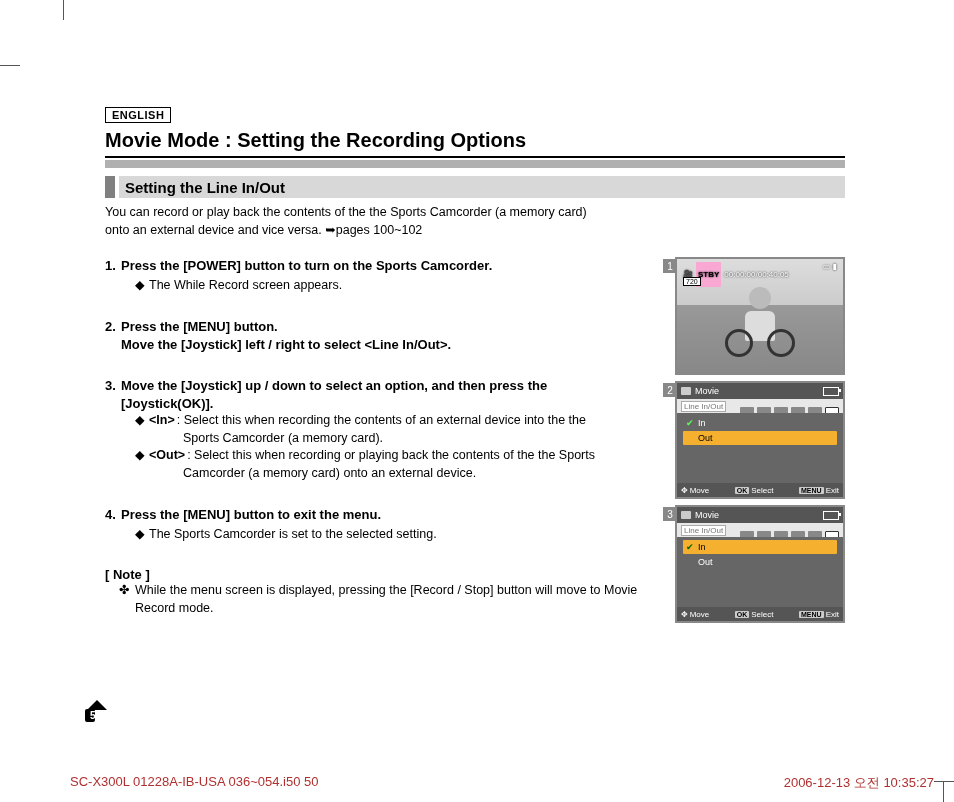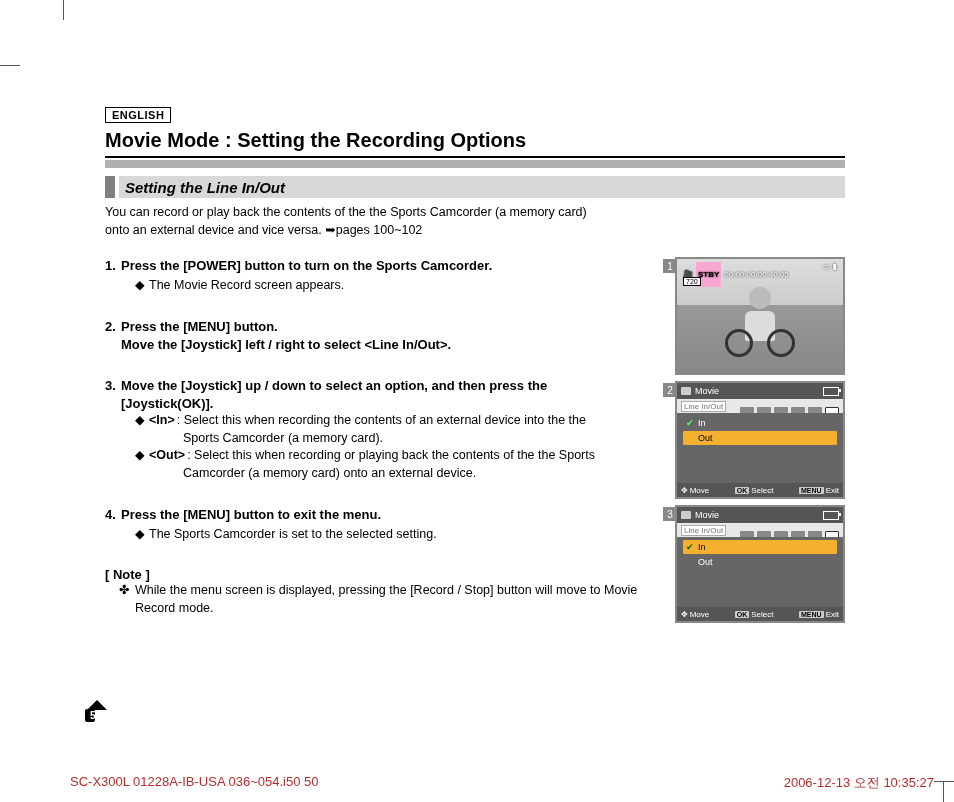--- a/index.html
+++ b/index.html
@@ -60,21 +60,20 @@
     background: #808080;
     margin-right: 4px;
   }
   .subhead-bar {
     flex: 1;
     background: #d8d8d8;
     display: flex;
     align-items: center;
     padding-left: 6px;
     font-weight: bold;
-    font-style: italic;
     font-size: 15px;
   }
 
   .intro {
     font-size: 12.5px;
     margin-top: 6px;
     line-height: 1.4;
   }
   .arrow { font-family: sans-serif; text-align: center; }
 
@@ -234,21 +233,21 @@
     <span>You can record or play back the contents of the the Sports Camcorder (a memory card)</span><br>
     <span>onto an external device and vice versa. </span>
     <span class="arrow">➥pages 100~102</span>
   </div>
 
   <div class="content-row">
     <div class="text-col">
 
       <div class="step">
         <div class="step-head"><span class="step-num">1.</span><span>Press the [POWER] button to turn on the Sports Camcorder.</span></div>
-        <div class="sub"><span class="dia">◆</span><span>The Movie Record screen appears.</span></div>
+        <div class="sub"><span class="dia">◆</span><span>The While Record screen appears.</span></div>
       </div>
 
       <div class="step">
         <div class="step-head"><span class="step-num">2.</span><span>Press the [MENU] button.</span></div>
         <div class="step-head" style="margin-left:16px;"><span>Move the [Joystick] left / right to select &lt;Line In/Out&gt;.</span></div>
       </div>
 
       <div class="step">
         <div class="step-head"><span class="step-num">3.</span><span>Move the [Joystick] up / down to select an option, and then press the</span></div>
         <div class="step-head" style="margin-left:16px;"><span>[Joystick(OK)].</span></div>

